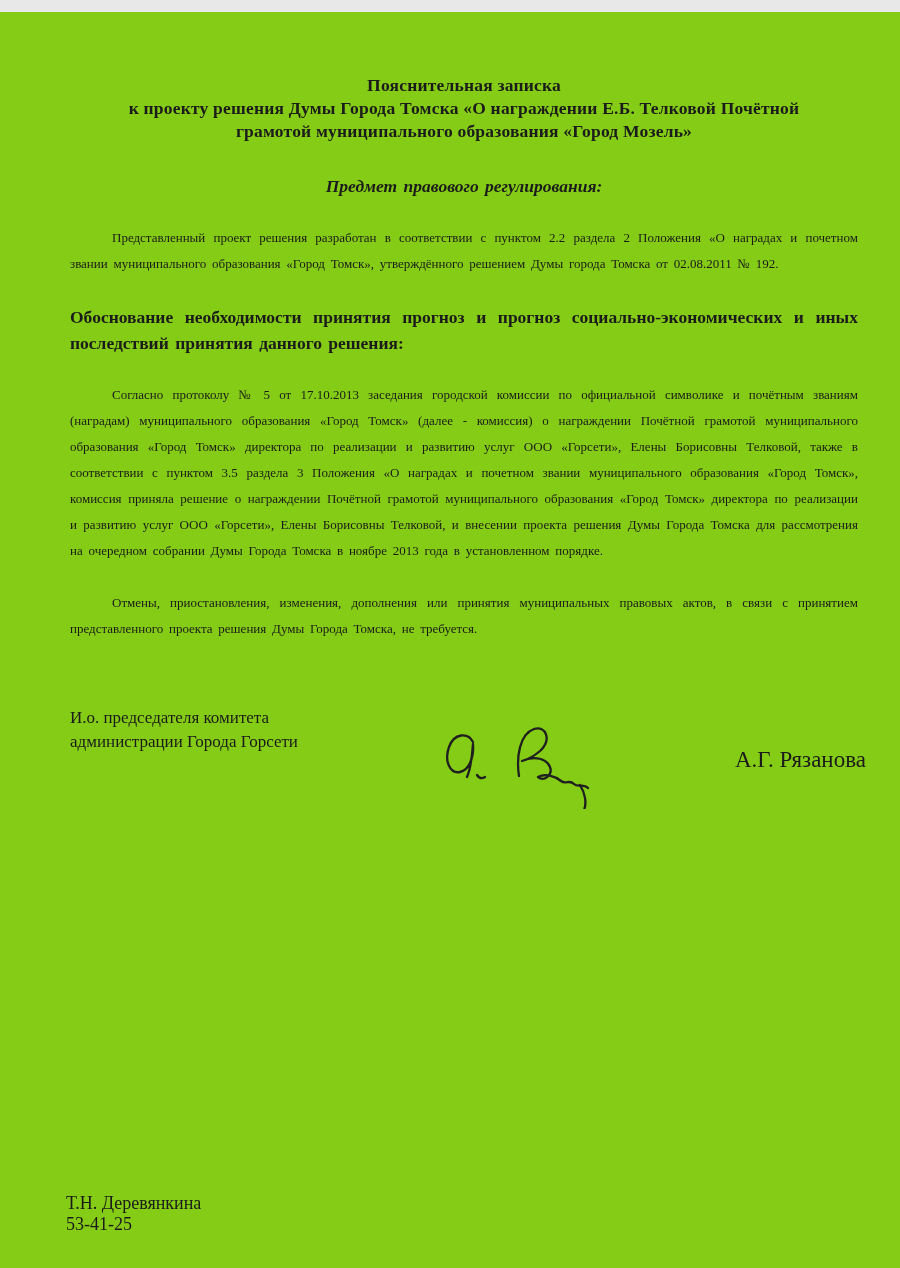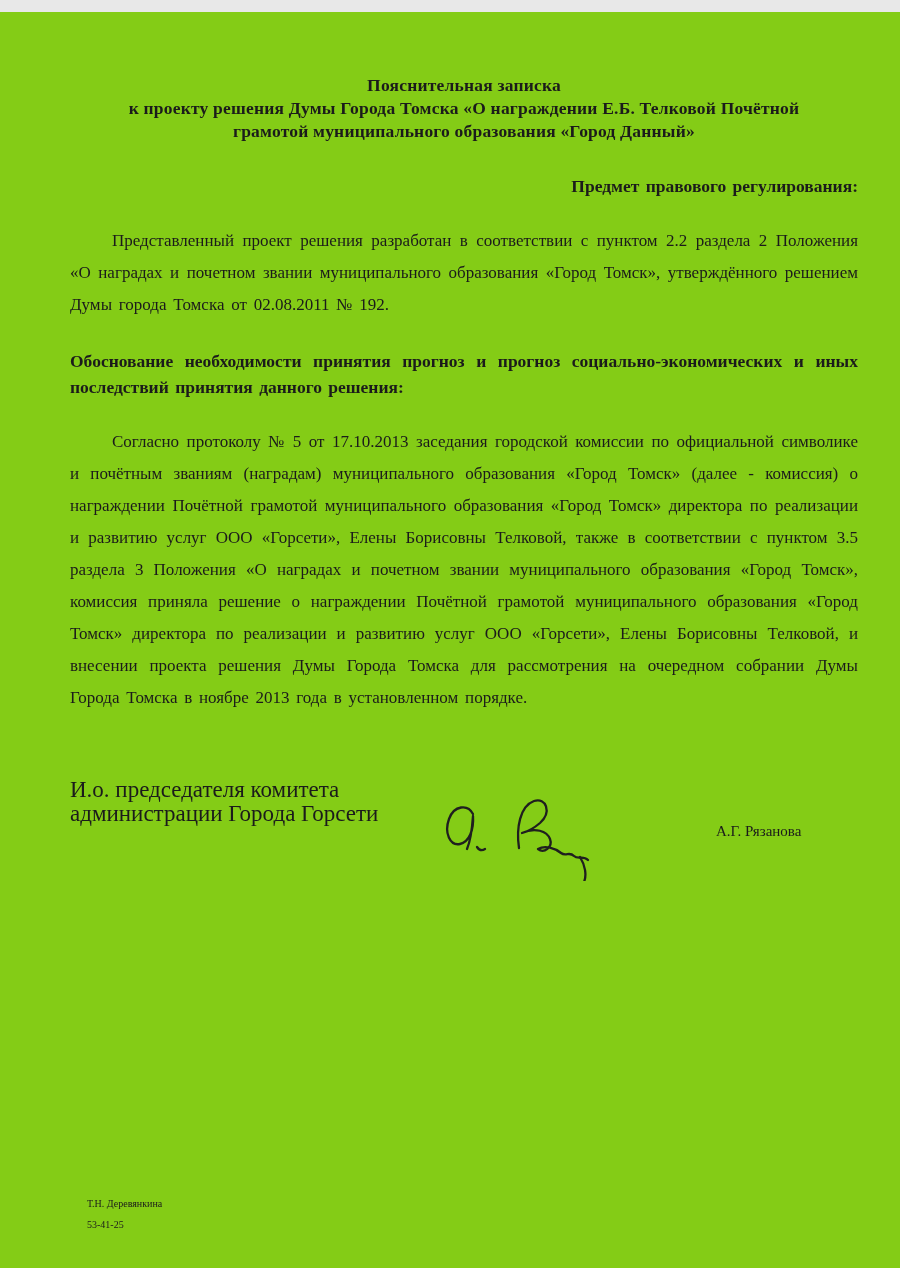--- a/index.html
+++ b/index.html
@@ -33,90 +33,92 @@
   .sec-heading {
     font-weight: bold;
     font-size: 17.5px;
     line-height: 26px;
     margin: 0;
     margin-top: 27px;
     text-align: justify;
     word-spacing: 2px;
   }
   .sec-heading.single {
-    text-align: right;
+    text-align: center;
+    font-style: italic;
   }
   .para {
     margin: 0;
     margin-top: 26px;
-    font-size: 17px;
-    line-height: 32px;
+    font-size: 13px;
+    line-height: 26px;
     text-align: justify;
     text-indent: 42px;
     word-spacing: 2.5px;
   }
   .title-gap { margin-top: 30px; }
   .sig-row {
     position: relative;
     margin-top: 64px;
     height: 115px;
   }
   .sig-pos {
     position: absolute;
     left: 0;
     top: 0;
-    font-size: 23px;
+    font-size: 17px;
     line-height: 23.5px;
     text-align: left;
   }
   .sig-img {
     position: absolute;
     left: 362px;
     top: 8px;
     width: 175px;
     height: 95px;
   }
   .sig-name {
     position: absolute;
-    left: 646px;
+    left: 665px;
     top: 42px;
-    font-size: 15px;
+    font-size: 23px;
     line-height: 23px;
     white-space: nowrap;
   }
   .exec-footer {
     position: absolute;
-    left: 87px;
+    left: 66px;
     top: 1181px;
-    font-size: 10px;
+    font-size: 18px;
     line-height: 21px;
   }
 </style>
 </head>
 <body>
 
 <div class="page">
   <div class="content">
 
     <div class="doc-title">
       <div>Пояснительная записка</div>
       <div>к проекту решения Думы Города Томска «О награждении Е.Б. Телковой Почётной</div>
-      <div>грамотой муниципального образования «Город Данный»</div>
+      <div>грамотой муниципального образования «Город Мозель»</div>
     </div>
 
     <h2 class="sec-heading single title-gap">Предмет правового регулирования:</h2>
 
     <p class="para">Представленный проект решения разработан в соответствии с пунктом 2.2 раздела 2 Положения «О наградах и почетном звании муниципального образования «Город Томск», утверждённого решением Думы города Томска от 02.08.2011 № 192.</p>
 
     <h2 class="sec-heading">Обоснование необходимости принятия прогноз и прогноз социально-экономических и иных последствий принятия данного решения:</h2>
 
     <p class="para">Согласно протоколу № 5 от 17.10.2013  заседания городской комиссии по официальной символике и почётным званиям (наградам) муниципального образования «Город Томск» (далее - комиссия) о награждении Почётной грамотой муниципального образования «Город Томск» директора по реализации и развитию услуг ООО «Горсети», Елены Борисовны Телковой, также в соответствии с пунктом 3.5 раздела 3 Положения «О наградах и почетном звании муниципального образования «Город Томск», комиссия приняла решение о награждении Почётной грамотой муниципального образования «Город Томск» директора по реализации и развитию услуг ООО «Горсети», Елены Борисовны Телковой, и внесении проекта решения Думы Города Томска для рассмотрения на очередном собрании Думы Города Томска в ноябре 2013 года в установленном порядке.</p>
 
 
 
+    <p class="para">Отмены, приостановления, изменения, дополнения или принятия муниципальных правовых актов, в связи с принятием представленного проекта решения Думы Города Томска, не требуется.</p>
 
     <div class="sig-row">
       <div class="sig-pos">
         <div>И.о. председателя комитета</div>
         <div>администрации Города Горсети</div>
       </div>
 
       <div class="sig-img">
         <svg width="175" height="95" viewBox="0 0 175 95" xmlns="http://www.w3.org/2000/svg">
           <g fill="none" stroke="#1f1f1f" stroke-width="2.3" stroke-linecap="round" stroke-linejoin="round">

